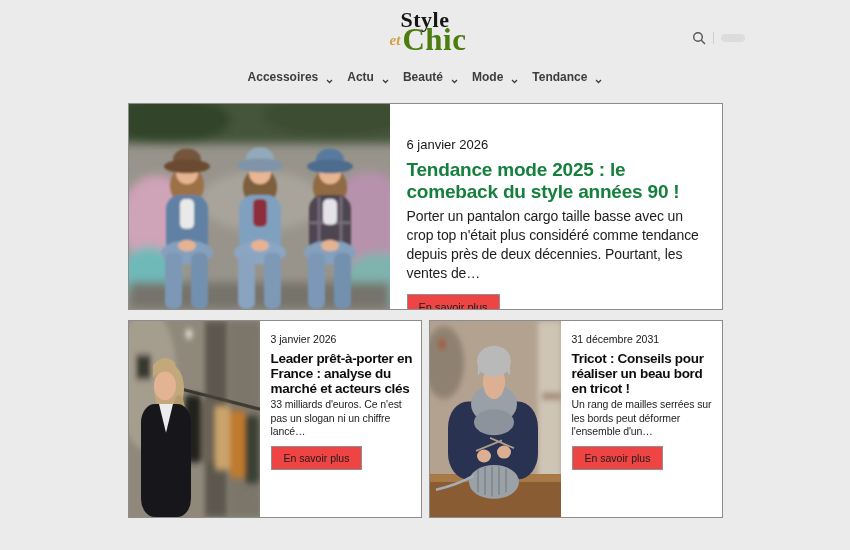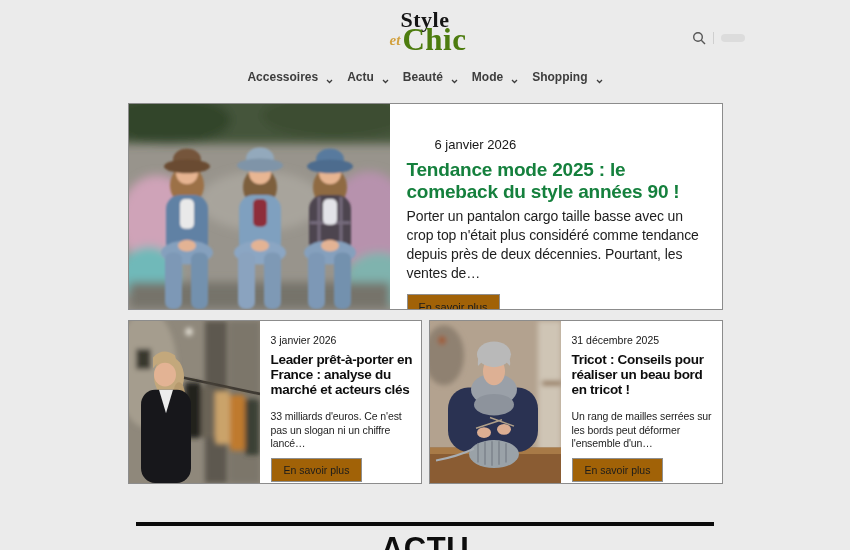--- a/index.html
+++ b/index.html
@@ -50,41 +50,41 @@
   
   main { width:595px; margin:17px auto 0; }
 
   .card {
     background:#fff; border:1px solid #8c8c8c; display:flex; overflow:hidden;
   }
   .hero-card { height:207px; }
   .hero-img { width:261px; height:100%; flex:0 0 261px; cursor:pointer; }
   .hero-img svg, .small-img svg { display:block; width:100%; height:100%; }
   .hero-body { padding:33px 14px 0 17px; }
-  .date { font-size:13px; color:#161616;margin-left:28px; }
+  .date { font-size:13px; color:#161616; }
   .hero-title {
     font-size:19px; font-weight:700; line-height:1.14; color:#15803d;
     margin:7px 0 5px; letter-spacing:-.2px;
   }
   .hero-excerpt { font-size:14px; line-height:1.35; color:#1d1d1d; letter-spacing:-.1px; }
   .btn {
     display:inline-block; margin-top:11px;
-    background:#a16207; border:1px solid #8f8f8f;
+    background:#ef4444; border:1px solid #8f8f8f;
     font-family:"Liberation Sans", sans-serif;
     font-size:11px; color:#1c1c1c; padding:6px 11px; cursor:pointer;
   }
 
   .card-row { display:flex; gap:7px; margin-top:10px; }
-  .small-card { flex:1; height:164px;align-items:center; }
+  .small-card { flex:1; height:198px; }
   .small-img { width:131px; height:100%; flex:0 0 131px; cursor:pointer; }
   .small-body { padding:12px 8px 0 11px; }
   .small-date { font-size:10.5px; color:#161616; }
   .small-title {
     font-size:13.5px; font-weight:700; line-height:1.12; color:#0d0d0d;
-    margin:6px 0 13px; letter-spacing:-.3px;
+    margin:6px 0 2px; letter-spacing:-.3px;
   }
   .small-excerpt { font-size:10.5px; line-height:1.27; color:#1d1d1d; letter-spacing:-.1px; }
   .small-body .btn { margin-top:8px; padding:5px 12px; font-size:10.5px; }
 
   
   .section-head { margin-top:38px; }
   .section-rule { width:578px; height:4px; background:#0b0b0b; border:0; margin:0 auto; }
   .section-title {
     margin-top:5px; text-align:center;
     font-size:31px; font-weight:700; letter-spacing:.5px; color:#0d0d0d;
@@ -131,21 +131,21 @@
           <path d="M1 1l2.5 2.5L6 1" stroke="#3d3d3d" stroke-width="1.3" fill="none"></path>
         </svg>
     </a>
     <a class="nav-item">
       <span>Mode</span>
       <svg width="7" height="5" viewBox="0 0 7 5">
           <path d="M1 1l2.5 2.5L6 1" stroke="#3d3d3d" stroke-width="1.3" fill="none"></path>
         </svg>
     </a>
     <a class="nav-item">
-      <span>Shopping</span>
+      <span>Tendance</span>
       <svg width="7" height="5" viewBox="0 0 7 5">
           <path d="M1 1l2.5 2.5L6 1" stroke="#3d3d3d" stroke-width="1.3" fill="none"></path>
         </svg>
     </a>
   </nav>
 </header>
 
 <main>
 
   <article class="card hero-card">
@@ -284,21 +284,21 @@
           <ellipse cx="64" cy="78" rx="20" ry="10" fill="#8d939c"></ellipse>
           <ellipse cx="64" cy="124" rx="25" ry="13" fill="#9aa2a8"></ellipse>
           <path d="M48 114 v18 M55 112 v22 M62 112 v23 M69 112 v22 M76 114 v18" stroke="#7f868e" stroke-width="1.6" fill="none"></path>
           <path d="M6 130 Q28 126 44 119" stroke="#a8aeb4" stroke-width="2" fill="none"></path>
           <ellipse cx="54" cy="104" rx="7" ry="5" fill="#dcae92"></ellipse>
           <ellipse cx="74" cy="101" rx="7" ry="5" fill="#dcae92"></ellipse>
           <path d="M46 100 L72 92 M84 98 L60 90" stroke="#b0a089" stroke-width="1.4"></path>
         </svg>
       </div>
       <div class="small-body">
-        <div class="small-date">31 décembre 2025</div>
+        <div class="small-date">31 décembre 2031</div>
         <h3 class="small-title">Tricot : Conseils pour réaliser un beau bord en tricot !</h3>
         <p class="small-excerpt">Un rang de mailles serrées sur les bords peut déformer l'ensemble d'un…</p>
         <button class="btn">En savoir plus</button>
       </div>
     </article>
 
   </div>
 
   <section class="section-head">
     <hr class="section-rule">

